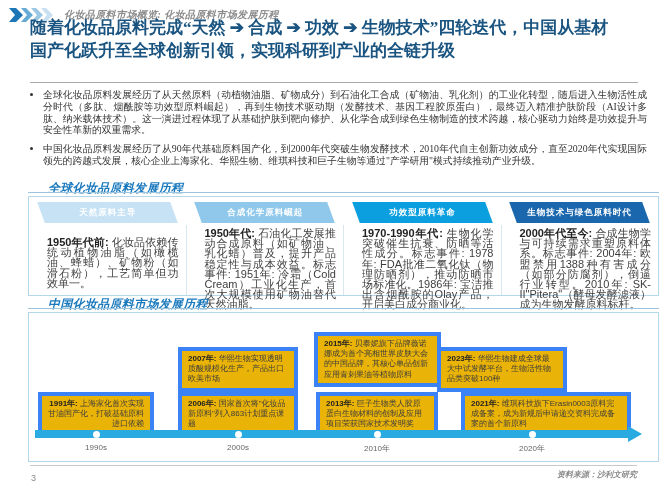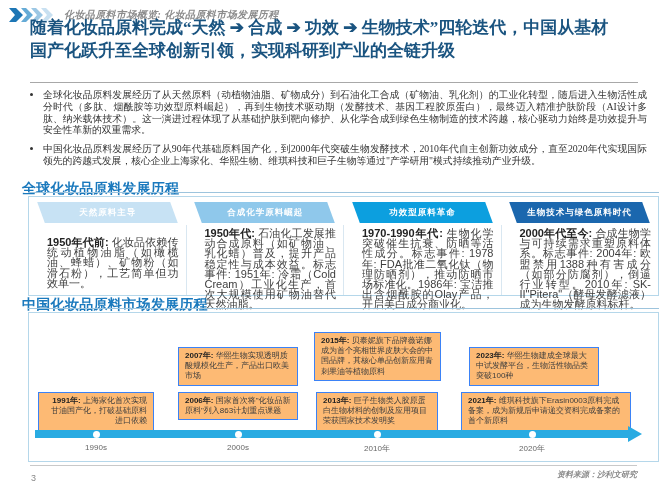--- a/index.html
+++ b/index.html
@@ -24,22 +24,22 @@
   .title-divider { position:absolute; left:30px; right:29px; top:82px; border-top:1px solid #a8a8a8; }
   
   .bullets {
     position:absolute; left:31px; top:89px; width:616px; list-style:disc;
     padding-left:12px; font-family:"Liberation Serif","DejaVu Serif",serif;
     font-size:9.8px; line-height:11.8px; color:#333333; text-align:justify;
   }
   .bullets li { margin-bottom:7px; }
   
   .sec-label {
-    position:absolute; left:22px; font-family:"Liberation Serif","DejaVu Serif",serif;
-    font-weight:bold; font-size:14px; color:#1a79bd; letter-spacing:.3px;
+    position:absolute; left:48px; font-family:"Liberation Serif","DejaVu Serif",serif;
+    font-style:italic; font-weight:bold; font-size:12px; color:#1a79bd; letter-spacing:.3px;
   }
   .sec-line { position:absolute; left:28px; right:8px; border-top:1px solid #9dc4dd; }
   .g-label { top:180px; } .g-line { top:192px; }
   .c-label { top:296px; } .c-line { top:308px; }
   
   .panel { position:absolute; left:28px; width:631px; background:#fff; border:1px solid #b5d7ea; }
   .g-panel { top:196px; height:100px; }
   .c-panel { top:312px; height:150px; }
   
   .banner-row { display:flex; height:21px; margin-top:5px; }
@@ -48,27 +48,27 @@
   .banner > span { transform:skewX(-20deg); color:#ffffff; font-weight:bold; font-size:8.5px; letter-spacing:1px; white-space:nowrap; }
   .b1 { background:#c7e2f4; } .b2 { background:#8fc8eb; } .b3 { background:#0c9fdf; } .b4 { background:#1b67ae; }
   
   .g-texts { display:flex; height:70px; margin-top:2px; }
   .g-col { flex:1; padding:3px 7px 2px 18px; font-size:11px; line-height:10.2px; color:#3d3d3d; text-align:justify; }
   .g-col + .g-col { border-left:1px solid #d9e7f1; }
   .g-col b { color:#222222; }
   .g-col.center-pad { padding-top:12px; }
   
   .event {
-    position:absolute; background:#fdba74; border:1px solid #3b82f6;
+    position:absolute; background:#eab308; border:4px solid #3b82f6;
     padding:3px 6px; font-size:8px; line-height:10.2px; color:#3d3d3d;
   }
   .event b { color:#222222; }
   .e2007 { left:149px; top:34px;  width:120px; }
   .e2015 { left:285px; top:19px;  width:127px; }
-  .e2023 { left:440px; top:34px;  width:130px; }
+  .e2023 { left:408px; top:34px;  width:130px; }
   .e1991 { left:9px;   top:79px;  width:116px;text-align:right; }
   .e2006 { left:149px; top:79px;  width:120px; }
   .e2013 { left:287px; top:79px;  width:122px; }
   .e2021 { left:432px; top:79px;  width:170px; }
   .tl-bar { position:absolute; left:6px; top:117px; width:594px; height:8px; background:#29abe2; }
   .tl-arrowhead {
     position:absolute; left:599px; top:113px; width:0; height:0;
     border-top:8px solid transparent; border-bottom:8px solid transparent; border-left:14px solid #29abe2;
   }
   .tl-dot { position:absolute; top:117.5px; width:7px; height:7px; border-radius:50%; background:#ffffff; }

